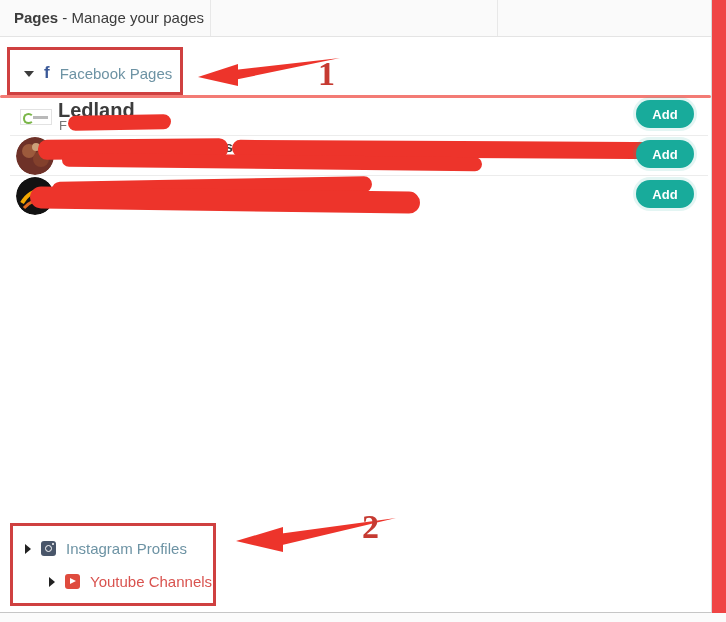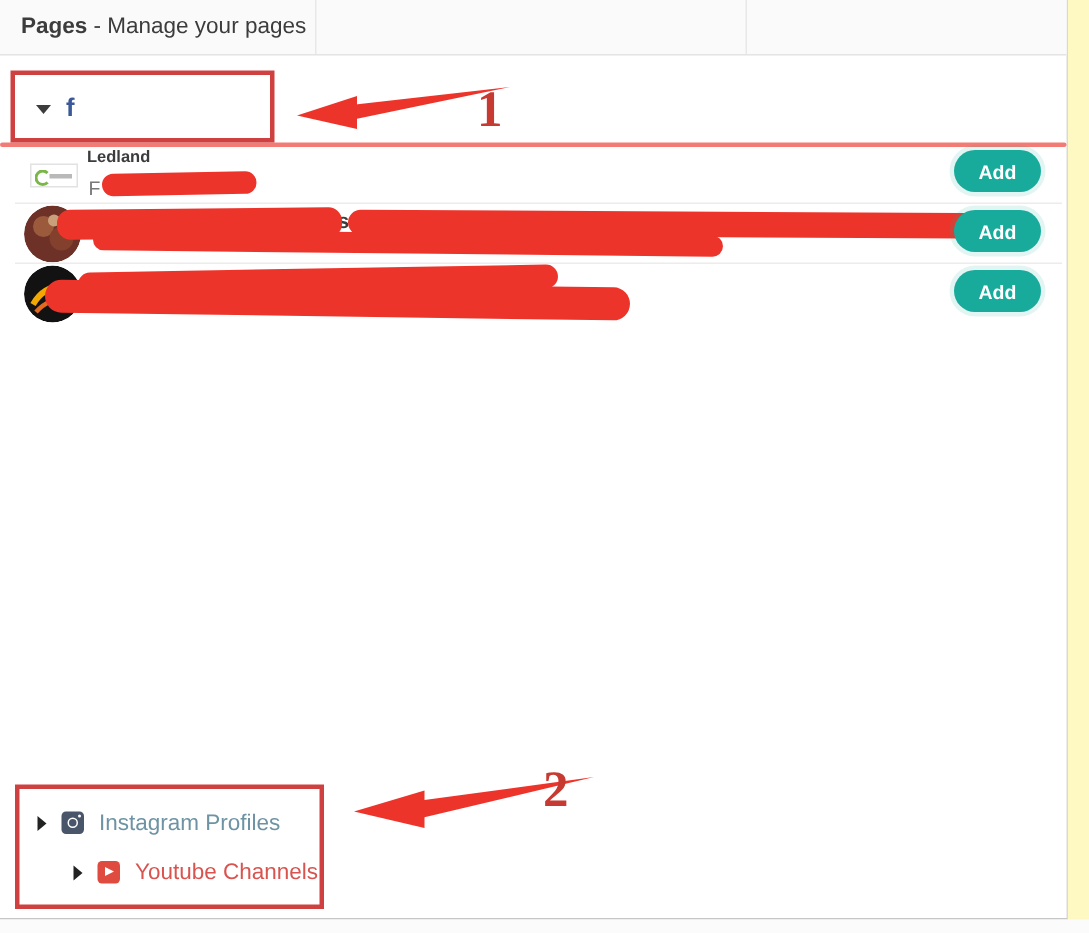--- a/index.html
+++ b/index.html
@@ -1,17 +1,17 @@
 <!DOCTYPE html>
 <html><head>
 <meta charset="utf-8">
 <style>
   html,body{margin:0;padding:0;background:#ffffff;}
   body{font-family:"Liberation Sans", sans-serif; -webkit-font-smoothing:antialiased;}
-  .screen{position:relative;width:726px;height:622px;background:#fef9c3;overflow:hidden;}
+  .screen{position:relative;width:726px;height:622px;background:#ef4444;overflow:hidden;}
   .app{position:absolute;left:0;top:0;width:711px;height:612px;background:#fff;
        border-right:1px solid #d9d9d9;border-bottom:1px solid #c6c6c6;}
   .bottom-strip{position:absolute;left:0;top:613px;width:726px;height:9px;background:#fbfbfb;}
 
   
   .header{position:absolute;left:0;top:0;width:711px;height:36px;background:#fafafa;
           border-bottom:1px solid #e4e4e4;}
   .header-title{position:absolute;left:14px;top:9px;font-size:15px;color:#3c3c3c;}
   .header-title b{font-weight:700;}
   .hdiv{position:absolute;top:0;height:36px;width:0;border-left:1px solid #e8e8e8;}
@@ -40,21 +40,21 @@
   .mini-icon{width:15px;height:15px;border-radius:3px;position:relative;flex:0 0 auto;}
   .ig-icon{background:#49566a;}
   .ig-icon .lens{position:absolute;left:4px;top:4px;width:5px;height:5px;border:1.5px solid #fff;border-radius:50%;}
   .ig-icon .dot{position:absolute;right:2px;top:2px;width:2px;height:2px;background:#fff;border-radius:50%;}
   .yt-icon{background:#df4b3e;}
   .yt-icon .play{position:absolute;left:5px;top:4px;width:0;height:0;
       border-top:3.5px solid transparent;border-bottom:3.5px solid transparent;border-left:6px solid #fff;}
 
   
   .row-sep{position:absolute;left:10px;width:698px;height:0;border-top:1px solid #ececec;}
-  .page-name{position:absolute;font-size:11px;font-weight:700;color:#3c3c3c;}
+  .page-name{position:absolute;font-size:20px;font-weight:700;color:#3c3c3c;}
   .page-sub{position:absolute;font-size:13px;color:#777;}
   .add-btn{position:absolute;left:636px;width:58px;height:28px;background:#18ab9b;color:#fff;
            border:none;border-radius:14px;font-size:13px;font-weight:700;cursor:pointer;
            font-family:"Liberation Sans",sans-serif;box-shadow:0 0 0 3px rgba(24,171,155,0.12);}
   .avatar-logo{position:absolute;left:20px;top:109px;width:30px;height:14px;background:#fff;
            border:1px solid #e2e2e2;}
   .avatar-logo .mark{position:absolute;left:2px;top:3px;width:7px;height:7px;border:2px solid #7ab648;
            border-right-color:transparent;border-radius:50%;}
   .avatar-logo .txt{position:absolute;left:12px;top:6px;width:15px;height:3px;background:#b9b9b9;}
   .avatar-circle{position:absolute;left:16px;width:38px;height:38px;border-radius:50%;overflow:hidden;}
@@ -83,20 +83,21 @@
       <div class="hdiv hdiv1"></div>
       <div class="hdiv hdiv2"></div>
     </div>
 
     <div class="red-line"></div>
 
     <div class="red-box box1"></div>
     <div class="sec-row" style="left:24px;top:65px;">
       <span class="tri-down"></span>
       <span class="fb-f">f</span>
+      <span class="sec-label">Facebook Pages</span>
     </div>
 
     <div>
       <div class="avatar-logo">
         <span class="mark"></span>
         <span class="txt"></span>
       </div>
       <div class="page-name" style="left:58px;top:99px;">Ledland</div>
       <div class="page-sub" style="left:59px;top:118px;">F</div>
       <div class="scribble" style="left:68px;top:115px;width:103px;height:15px;transform:rotate(-1deg);"></div>

